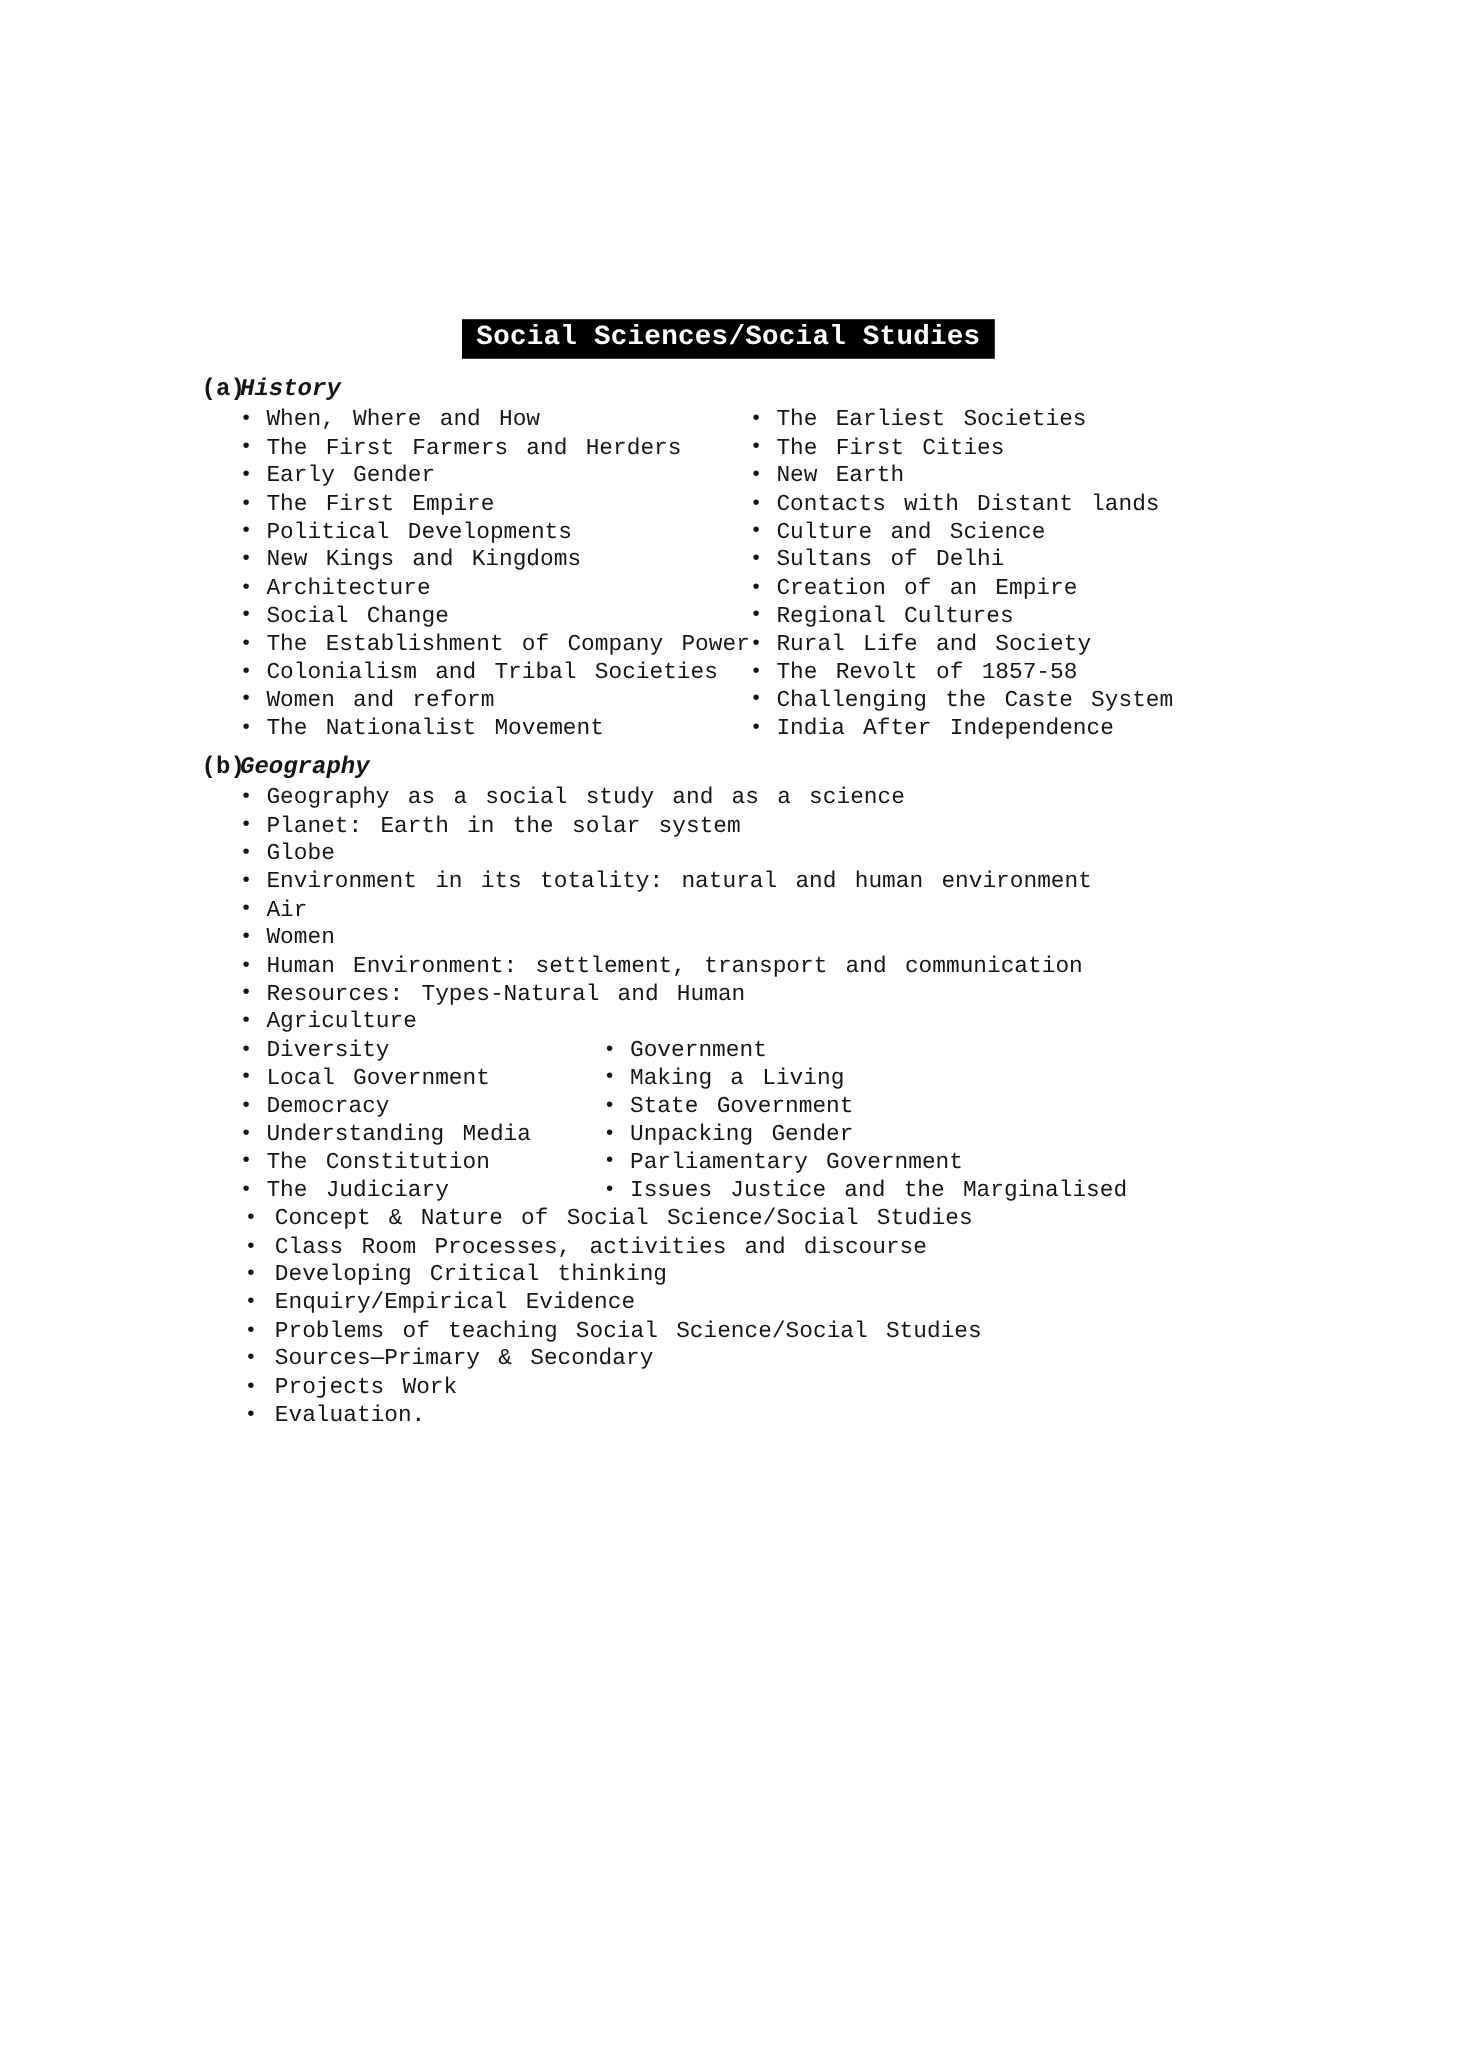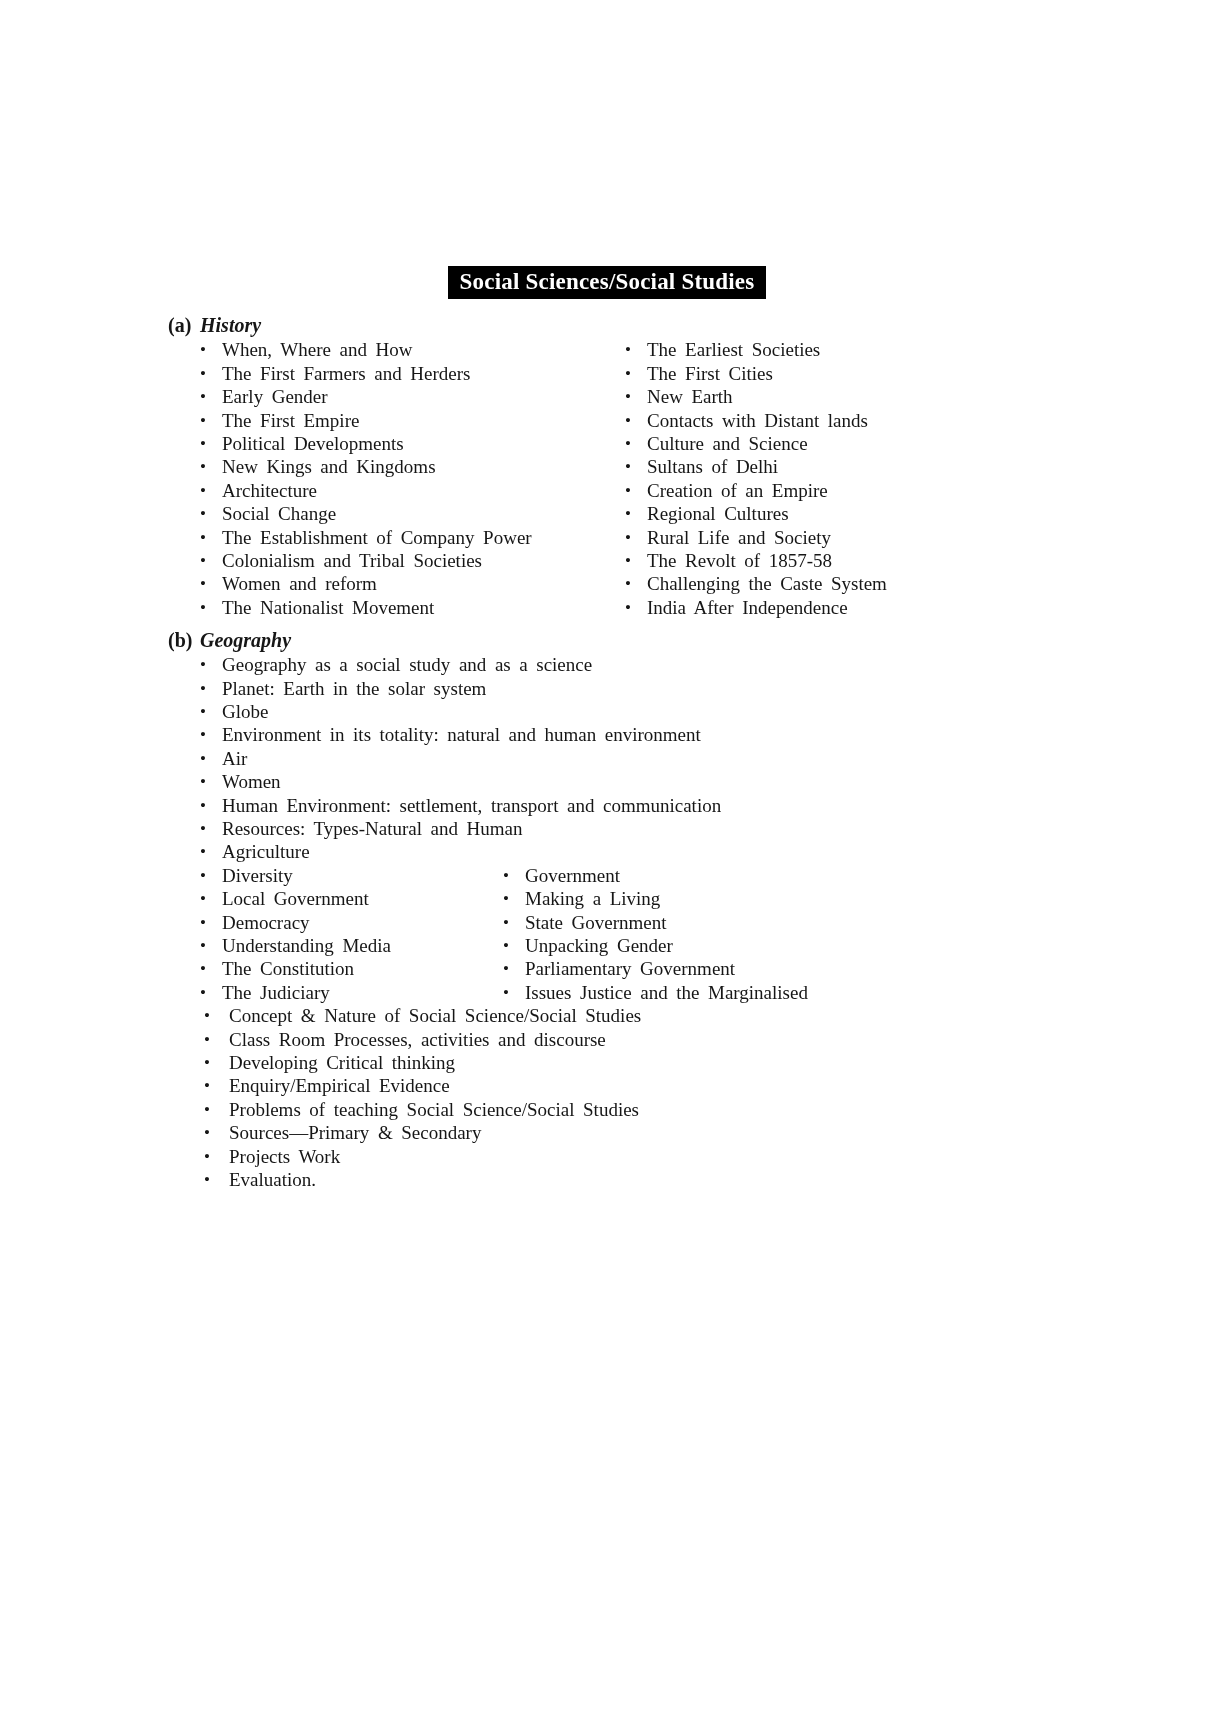--- a/index.html
+++ b/index.html
@@ -5,21 +5,21 @@
   html, body {
     margin: 0;
     padding: 0;
     background: #ffffff;
   }
   .page {
     position: relative;
     width: 1214px;
     height: 1718px;
     background: #ffffff;
-    font-family: Liberation Serif, serif;
+    font-family: Liberation Mono, monospace;
     color: #161616;
     overflow: hidden;
   }
   .title-wrap {
     padding-top: 266px;
     text-align: center;
   }
   .doc-title {
     display: inline-block;
     background: #000000;

